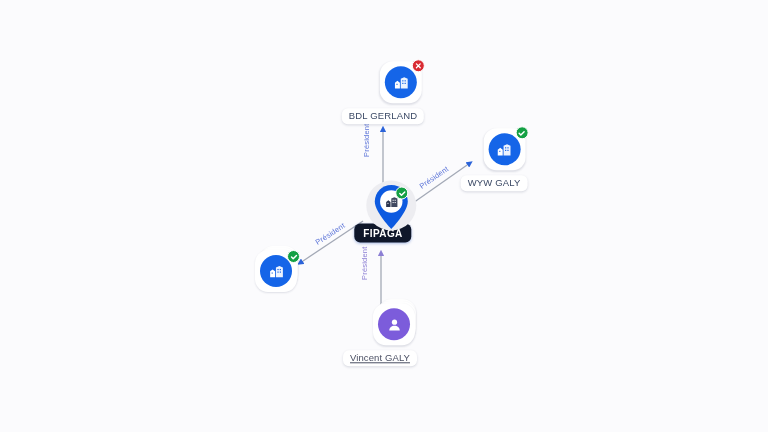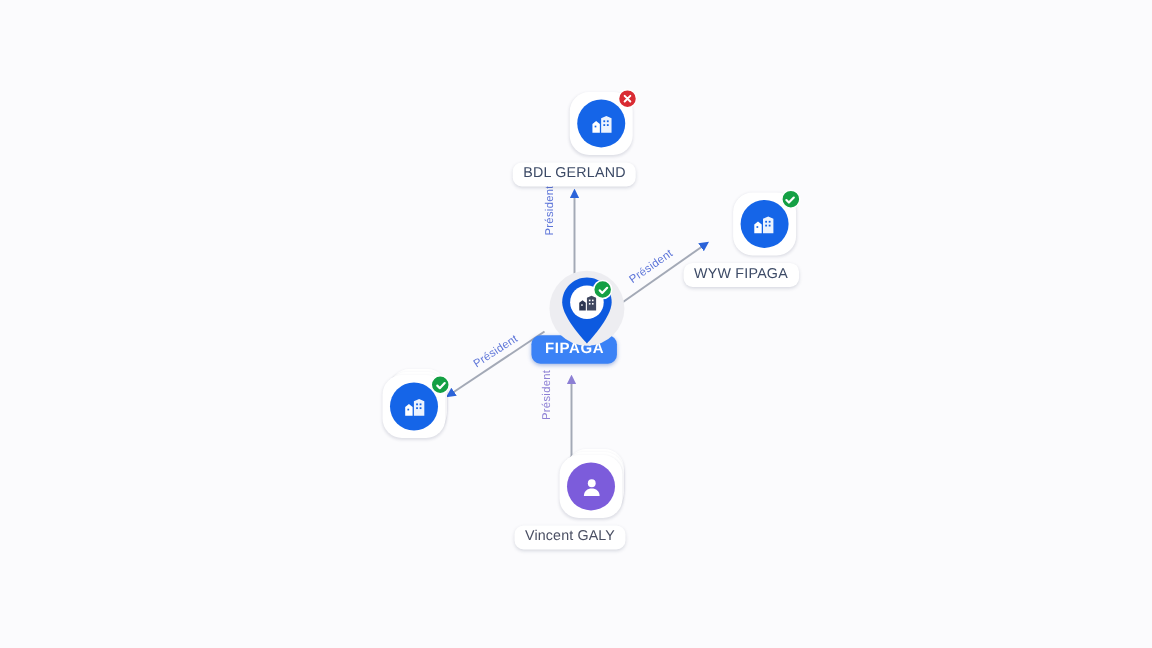--- a/index.html
+++ b/index.html
@@ -98,31 +98,32 @@
     border-radius: 6px;
     padding: 3px 7px 3px 7px;
     font-size: 9.5px;
     letter-spacing: 0.15px;
     color: #3c4a66;
     white-space: nowrap;
     box-shadow: 0 1px 2.5px rgba(30,40,80,0.17);
     line-height: 1.1;
   }
   .label-chip.primary {
-    background: #3b82f6;
+    background: #0f172a;
     color: #ffffff;
     font-weight: bold;
     font-size: 10px;
     letter-spacing: 0.4px;
     padding: 4px 9px;
     box-shadow: 0 1px 3px rgba(20,70,180,0.38);
   }
   .label-chip.person-label {
     color: #4a4f63;
     letter-spacing: 0.1px;
+    text-decoration: underline;
   }
 
   
   .pin-halo {
     position: absolute;
     left: 50%;
     top: 22px;
     transform: translate(-50%, -50%);
     width: 50px;
     height: 50px;
@@ -231,21 +232,21 @@
             <rect x="16.6" y="12" width="1.7" height="1.7" fill="#1565e8"></rect>
             <rect x="5.1" y="13.4" width="1.6" height="1.6" fill="#1565e8"></rect>
           </svg>
         </div>
         <div class="badge ok" style="right:-1px; top:-2px;">
           <svg width="8" height="8" viewBox="0 0 10 10" aria-hidden="true">
             <path d="M1.9 5.1 L4 7.2 L8.1 3.0" stroke="#ffffff" stroke-width="1.8" fill="none" stroke-linecap="round" stroke-linejoin="round"></path>
           </svg>
         </div>
       </div>
-      <div class="label-chip">WYW FIPAGA</div>
+      <div class="label-chip">WYW GALY</div>
     </div>
   </div>
 
   <div class="node" style="left:383px; top:213px;">
     <div class="node-inner">
       <div class="pin-wrap">
         <div class="pin-halo"></div>
         <svg class="pin-svg" width="40" height="48" viewBox="0 0 40 48" aria-hidden="true">
           <path d="M20 1.5 C10.9 1.5 3.5 8.9 3.5 18 C3.5 28.5 20 45.5 20 45.5
                    C20 45.5 36.5 28.5 36.5 18 C36.5 8.9 29.1 1.5 20 1.5 Z" fill="#0d5ae0"></path>

